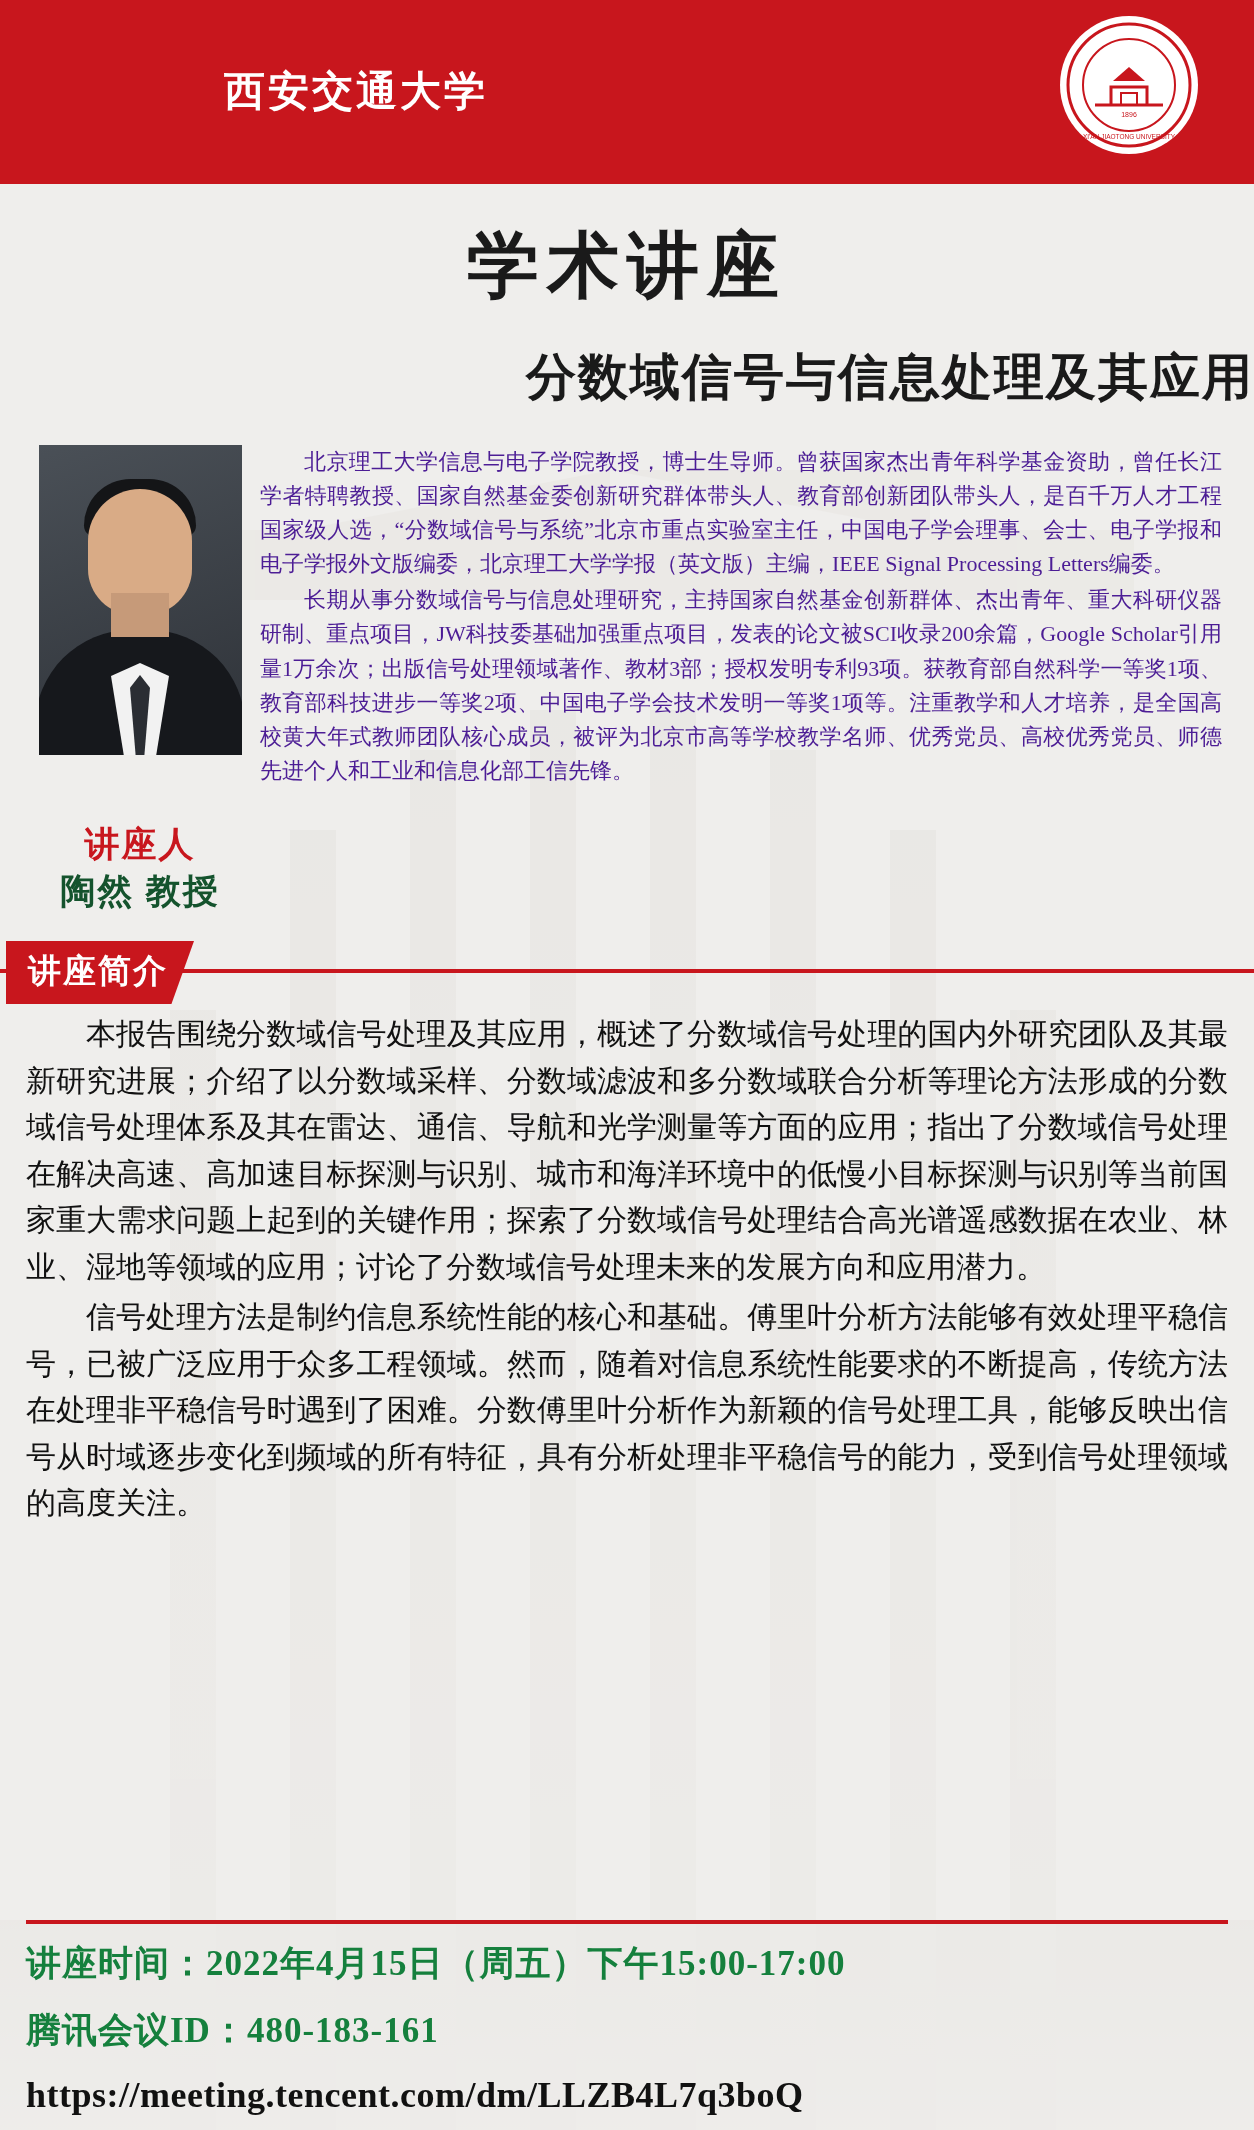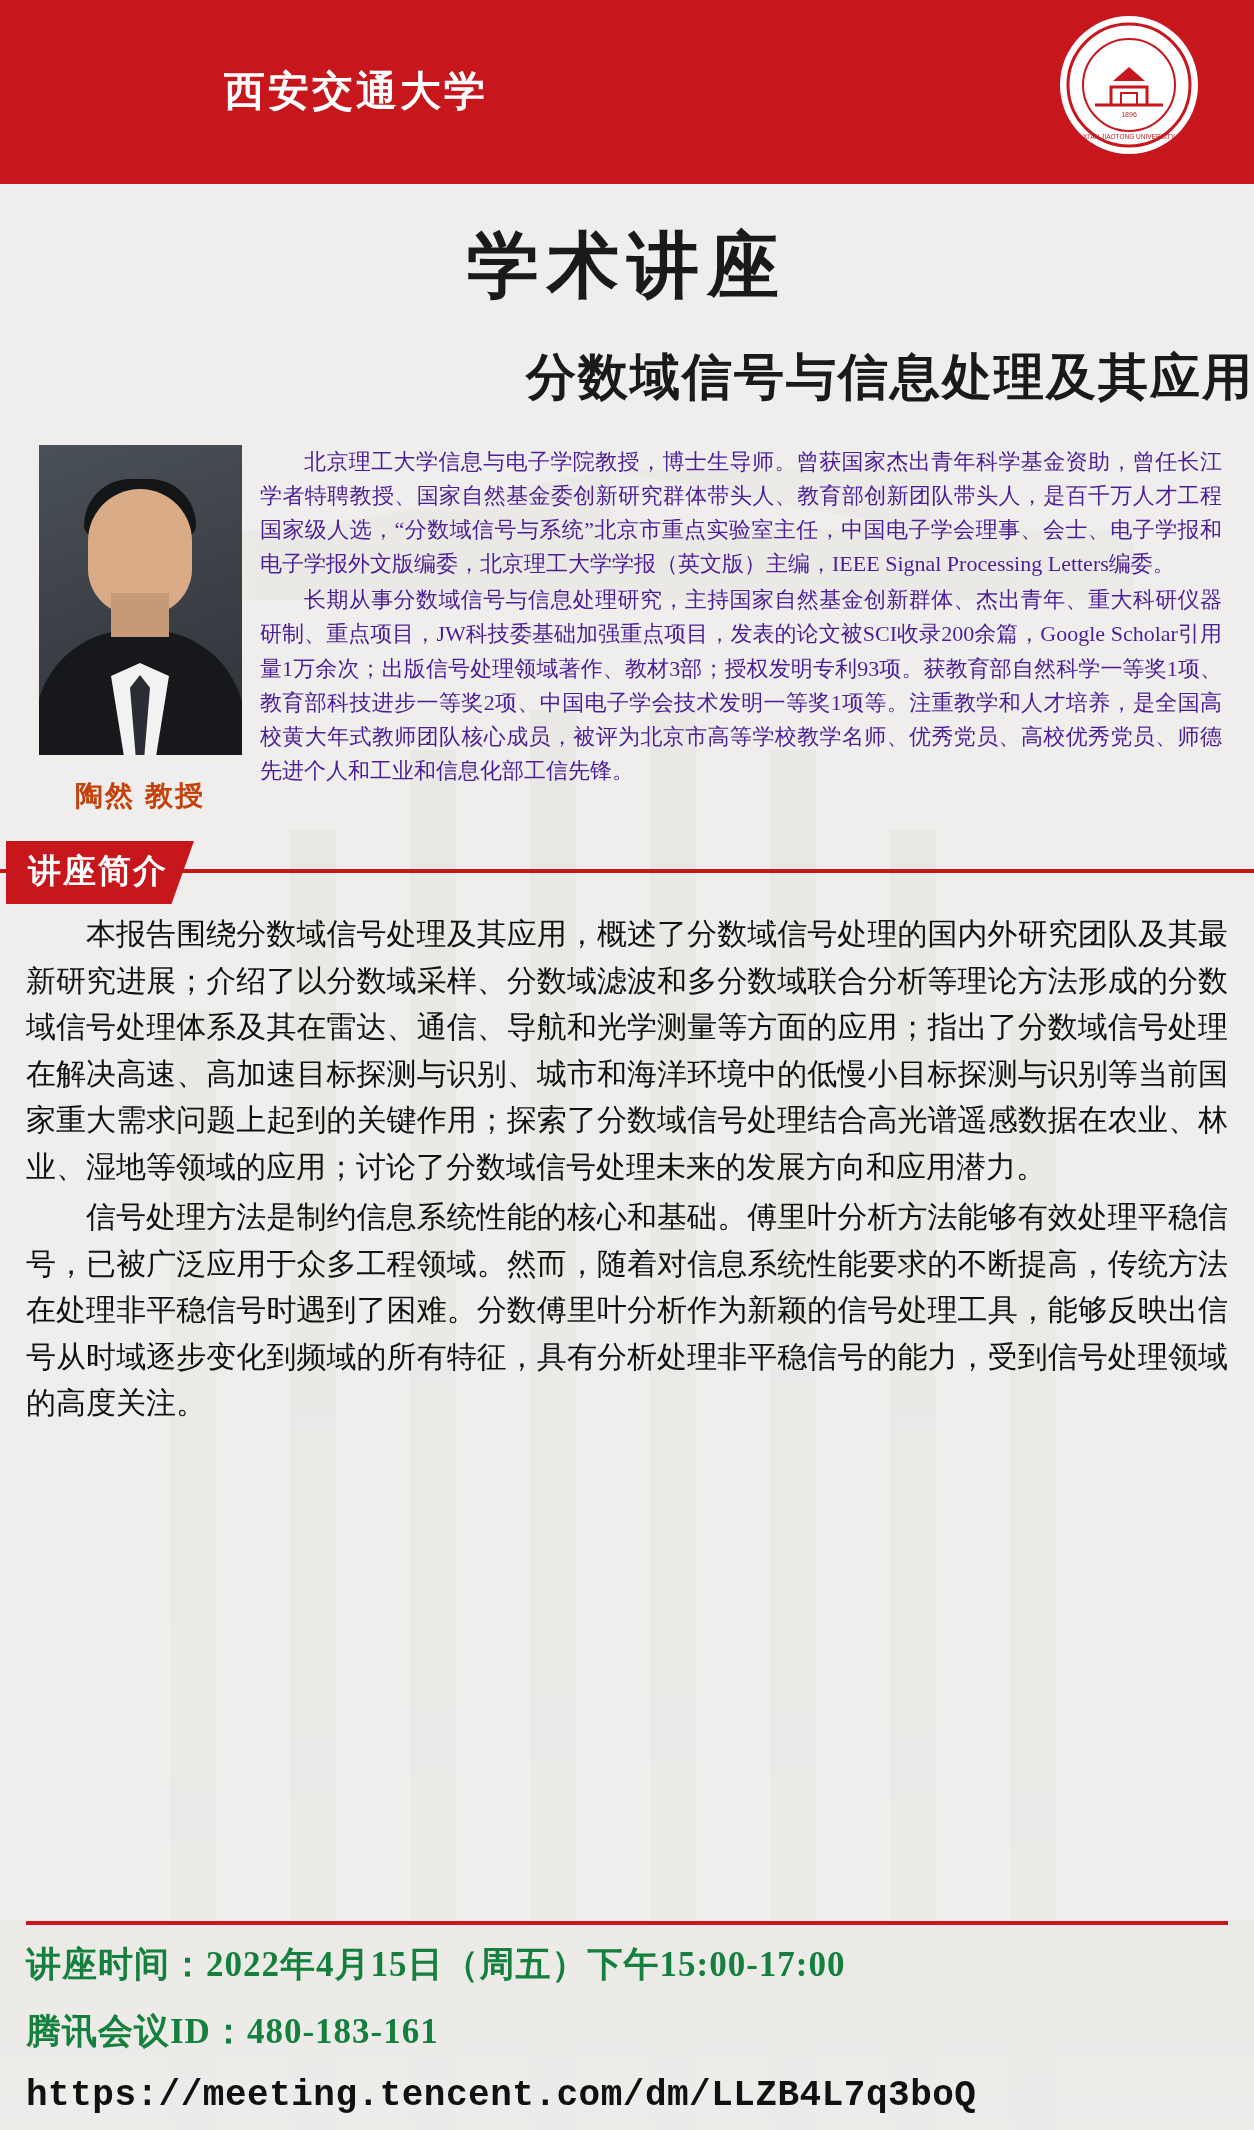--- a/index.html
+++ b/index.html
@@ -194,24 +194,23 @@
     border-radius: 56px 56px 14px 14px;
   }
   .speaker-label {
     color: #c8161d;
     font-weight: bold;
     font-size: 35px;
     margin-top: 66px;
     letter-spacing: 2px;
   }
   .speaker-name {
-    color: #c2410c;
-    font-weight: bold;
-    font-size: 28px;
-    margin-top: 22px;
+    color: #14532d;
+    font-weight: bold;
+    font-size: 35px;
     letter-spacing: 2px;
   }
   .bio-col {
     flex: 1;
     padding-left: 6px;
     padding-right: 6px;
   }
   .bio-p {
     font-family: "Liberation Serif", serif;
     font-size: 22px;
@@ -273,21 +272,21 @@
   }
   .f-line {
     font-family: "Liberation Serif", serif;
     font-weight: bold;
     color: #15803d;
     font-size: 35px;
     margin-bottom: 20px;
     letter-spacing: 1px;
   }
   .f-url {
-    font-family: Liberation Mono, monospace;
+    font-family: Liberation Serif, serif;
     font-weight: bold;
     color: #111;
     font-size: 36px;
     letter-spacing: 0.5px;
   }
 </style>
 </head>
 <body>
 
 <div class="poster">
@@ -332,20 +331,21 @@
     <div class="speaker-col">
       <div class="portrait">
         <div class="p-bg"></div>
         <div class="p-body"></div>
         <div class="p-hair"></div>
         <div class="p-head"></div>
         <div class="p-neck"></div>
         <div class="p-shirt"></div>
         <div class="p-tie"></div>
       </div>
+      <div class="speaker-label">讲座人</div>
       <div class="speaker-name">陶然  教授</div>
     </div>
     <div class="bio-col">
       <p class="bio-p">北京理工大学信息与电子学院教授，博士生导师。曾获国家杰出青年科学基金资助，曾任长江学者特聘教授、国家自然基金委创新研究群体带头人、教育部创新团队带头人，是百千万人才工程国家级人选，“分数域信号与系统”北京市重点实验室主任，中国电子学会理事、会士、电子学报和电子学报外文版编委，北京理工大学学报（英文版）主编，IEEE Signal Processing Letters编委。</p>
       <p class="bio-p">长期从事分数域信号与信息处理研究，主持国家自然基金创新群体、杰出青年、重大科研仪器研制、重点项目，JW科技委基础加强重点项目，发表的论文被SCI收录200余篇，Google Scholar引用量1万余次；出版信号处理领域著作、教材3部；授权发明专利93项。获教育部自然科学一等奖1项、教育部科技进步一等奖2项、中国电子学会技术发明一等奖1项等。注重教学和人才培养，是全国高校黄大年式教师团队核心成员，被评为北京市高等学校教学名师、优秀党员、高校优秀党员、师德先进个人和工业和信息化部工信先锋。</p>
     </div>
   </div>
 
   <div class="intro-head-wrap">
     <div class="intro-rule"></div>

